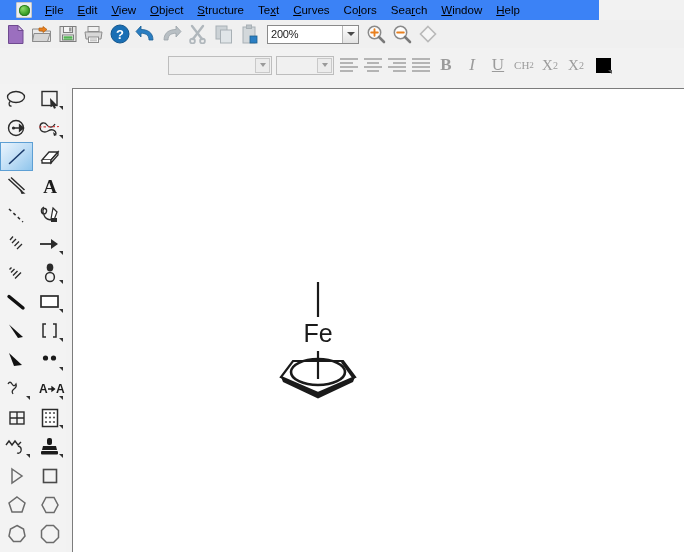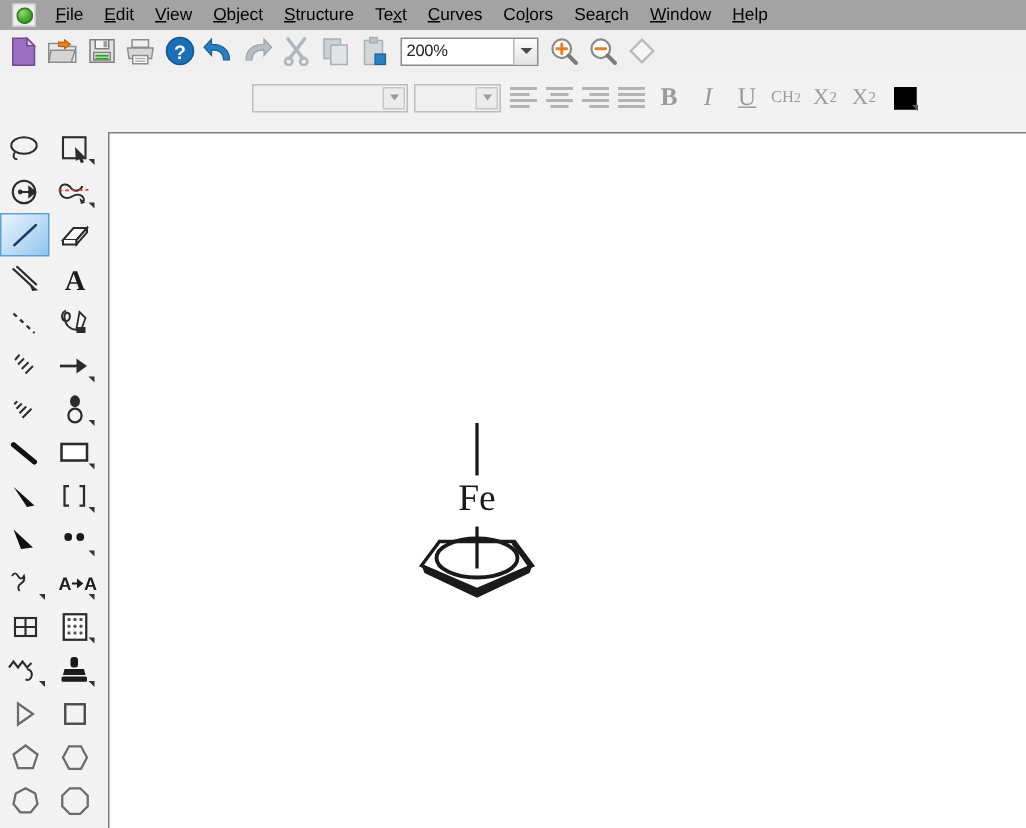--- a/index.html
+++ b/index.html
@@ -13,24 +13,24 @@
   #app {
     position: relative;
     width: 684px; height: 552px;
     background: #f2f2f2;
     overflow: hidden;
   }
 
   
   .menubar {
     position: absolute; left: 0; top: 0;
-    width: 684px; height: 20px;
-    background: #a3a3a3;
+    width: 599px; height: 20px;
+    background: #3b82f6;
     display: flex; align-items: center;
-    padding-left: 8px;
+    padding-left: 16px;
   }
   .app-icon {
     width: 16px; height: 16px;
     margin-right: 6px;
     position: relative;
     border: 1px solid #c8c8c8;
     background: #eeeeee;
     border-radius: 1px;
   }
   .app-icon::after {
@@ -204,21 +204,21 @@
     left: 180px; top: 190px;
     width: 130px; height: 125px;
   }
   .fe-label {
     position: absolute;
     left: 0; top: 40px;
     width: 130px;
     text-align: center;
     font-size: 25px;
     color: #1a1a1a;
-    font-family: Liberation Serif, serif;
+    font-family: Liberation Sans, sans-serif;
     letter-spacing: 0px;
     line-height: 28px;
   }
 </style>
 </head>
 <body>
 
 <div id="app">
 
   <div class="menubar">

